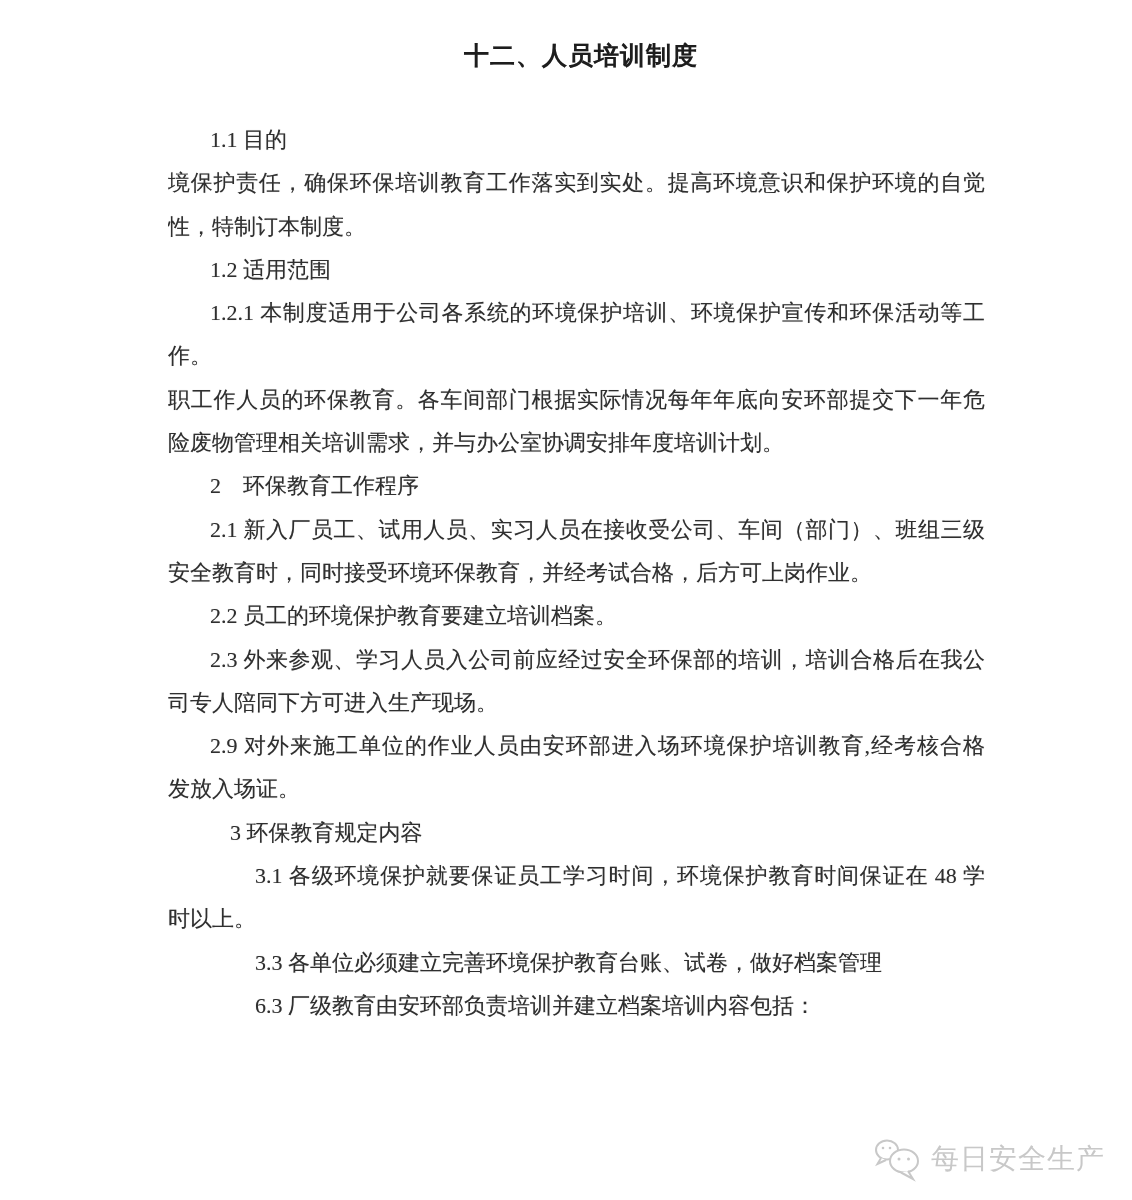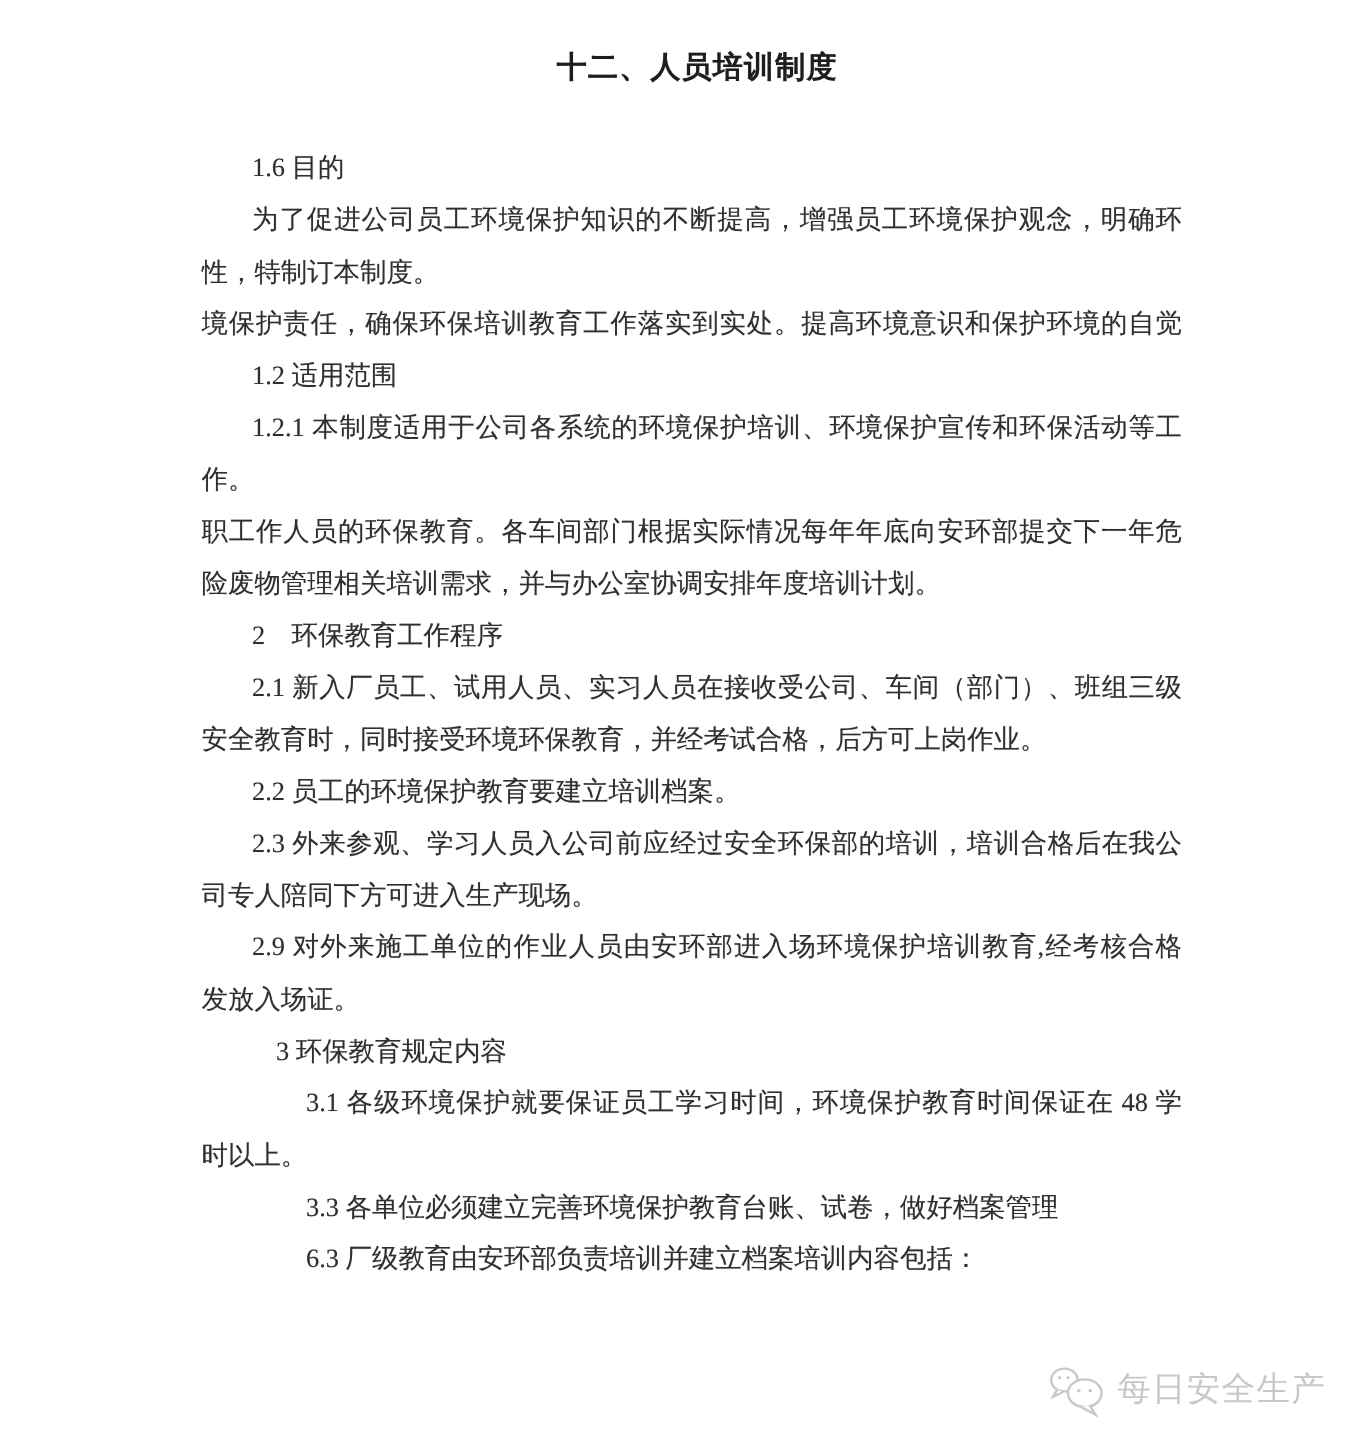--- a/index.html
+++ b/index.html
@@ -43,24 +43,23 @@
   }
 </style>
 </head>
 <body>
 
 <div class="page">
 
   <h1 class="title">十二、人员培训制度</h1>
 
   <div class="content">
-    <div class="line i1">1.6 目的</div>
-    <div class="line i1 j">为了促进公司员工环境保护知识的不断提高，增强员工环境保护观念，明确环</div>
+    <div class="line i1">1.1 目的</div>
+    <div class="line j">境保护责任，确保环保培训教育工作落实到实处。提高环境意识和保护环境的自觉</div>
     <div class="line">性，特制订本制度。</div>
-    <div class="line j">境保护责任，确保环保培训教育工作落实到实处。提高环境意识和保护环境的自觉</div>
     <div class="line i1">1.2 适用范围</div>
     <div class="line i1 j">1.2.1 本制度适用于公司各系统的环境保护培训、环境保护宣传和环保活动等工</div>
     <div class="line">作。</div>
     <div class="line j">职工作人员的环保教育。各车间部门根据实际情况每年年底向安环部提交下一年危</div>
     <div class="line">险废物管理相关培训需求，并与办公室协调安排年度培训计划。</div>
     <div class="line i1">2　环保教育工作程序</div>
     <div class="line i1 j">2.1 新入厂员工、试用人员、实习人员在接收受公司、车间（部门）、班组三级</div>
     <div class="line">安全教育时，同时接受环境环保教育，并经考试合格，后方可上岗作业。</div>
     <div class="line i1">2.2 员工的环境保护教育要建立培训档案。</div>
     <div class="line i1 j">2.3 外来参观、学习人员入公司前应经过安全环保部的培训，培训合格后在我公</div>

